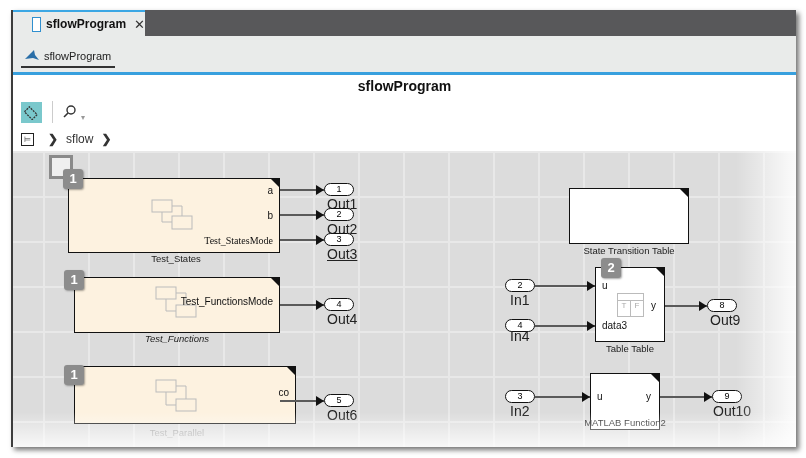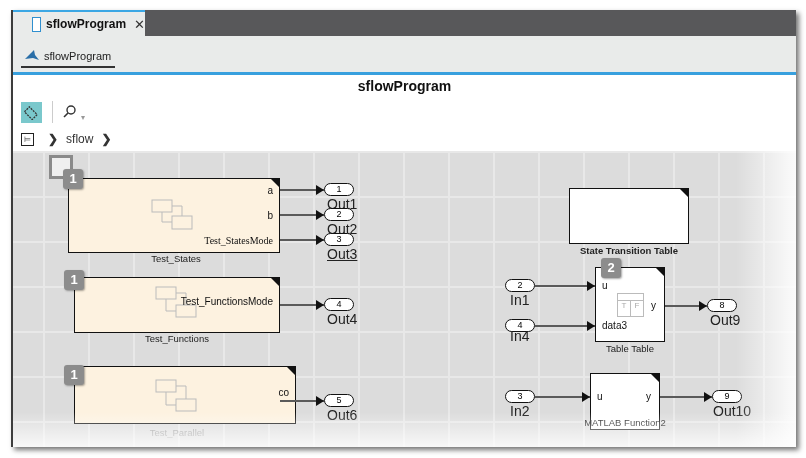--- a/index.html
+++ b/index.html
@@ -105,21 +105,21 @@
     <div class="blk chart" style="left:61px; top:126px; width:206px; height:56px;">
       <div class="corner"></div>
       <svg style="position:absolute; left:80px; top:8px;" width="42" height="32">
           <rect x="1" y="1" width="20" height="12" fill="none" stroke="#bbb"></rect>
           <rect x="21" y="19" width="20" height="12" fill="none" stroke="#bbb"></rect>
           <path d="M21 7 H31 V19 M11 13 V25 H21" fill="none" stroke="#bbb"></path>
         </svg>
       <span class="port" style="right:6px; top:18px;">Test_FunctionsMode</span>
     </div>
     <div class="badge" style="left:51px; top:119px;">1</div>
-    <div class="blabel" style="left:109px; top:182px; width:110px;">Test_Functions</div>
+    <div class="blabel" style="left:109px; top:182px; width:110px;font-style:italic;">Test_Functions</div>
 
     <div class="blk chart" style="left:61px; top:215px; width:222px; height:58px;">
       <div class="corner"></div>
       <svg style="position:absolute; left:80px; top:12px;" width="42" height="34">
           <rect x="1" y="1" width="20" height="12" fill="none" stroke="#bbb"></rect>
           <rect x="21" y="20" width="20" height="12" fill="none" stroke="#bbb"></rect>
           <path d="M21 7 H31 V20 M11 13 V26 H21" fill="none" stroke="#bbb"></path>
         </svg>
       <span class="port" style="right:6px; top:20px;">co</span>
     </div>
@@ -144,21 +144,21 @@
     <div class="oval" style="left:311px; top:82px;">3</div>
     <div class="olabel" style="left:314px; top:95px;text-decoration:underline;">Out3</div>
     <div class="oval" style="left:311px; top:147px;">4</div>
     <div class="olabel" style="left:314px; top:160px;">Out4</div>
     <div class="oval" style="left:311px; top:243px;">5</div>
     <div class="olabel" style="left:314px; top:256px;">Out6</div>
 
     <div class="blk white" style="left:556px; top:37px; width:120px; height:56px;">
       <div class="corner"></div>
     </div>
-    <div class="blabel" style="left:556px; top:94px; width:120px;font-weight:bold;">State Transition Table</div>
+    <div class="blabel" style="left:556px; top:94px; width:120px;">State Transition Table</div>
 
     <div class="blk white" style="left:582px; top:116px; width:70px; height:75px;">
       <div class="corner"></div>
       <span class="port" style="left:6px; top:12px;">u</span>
       <span class="port" style="left:6px; top:52px;">data3</span>
       <span class="port" style="right:8px; top:32px;">y</span>
       <div style="position:absolute; left:21px; top:25px; width:25px; height:22px; border:1px solid #bbb; display:flex; flex-direction:column;">
         <div style="height:6px; border-bottom:1px solid #bbb;"></div>
         <div style="flex:1; display:flex; font-size:8px; color:#aaa;">
           <span style="flex:1; text-align:center; border-right:1px solid #bbb;">T</span>

